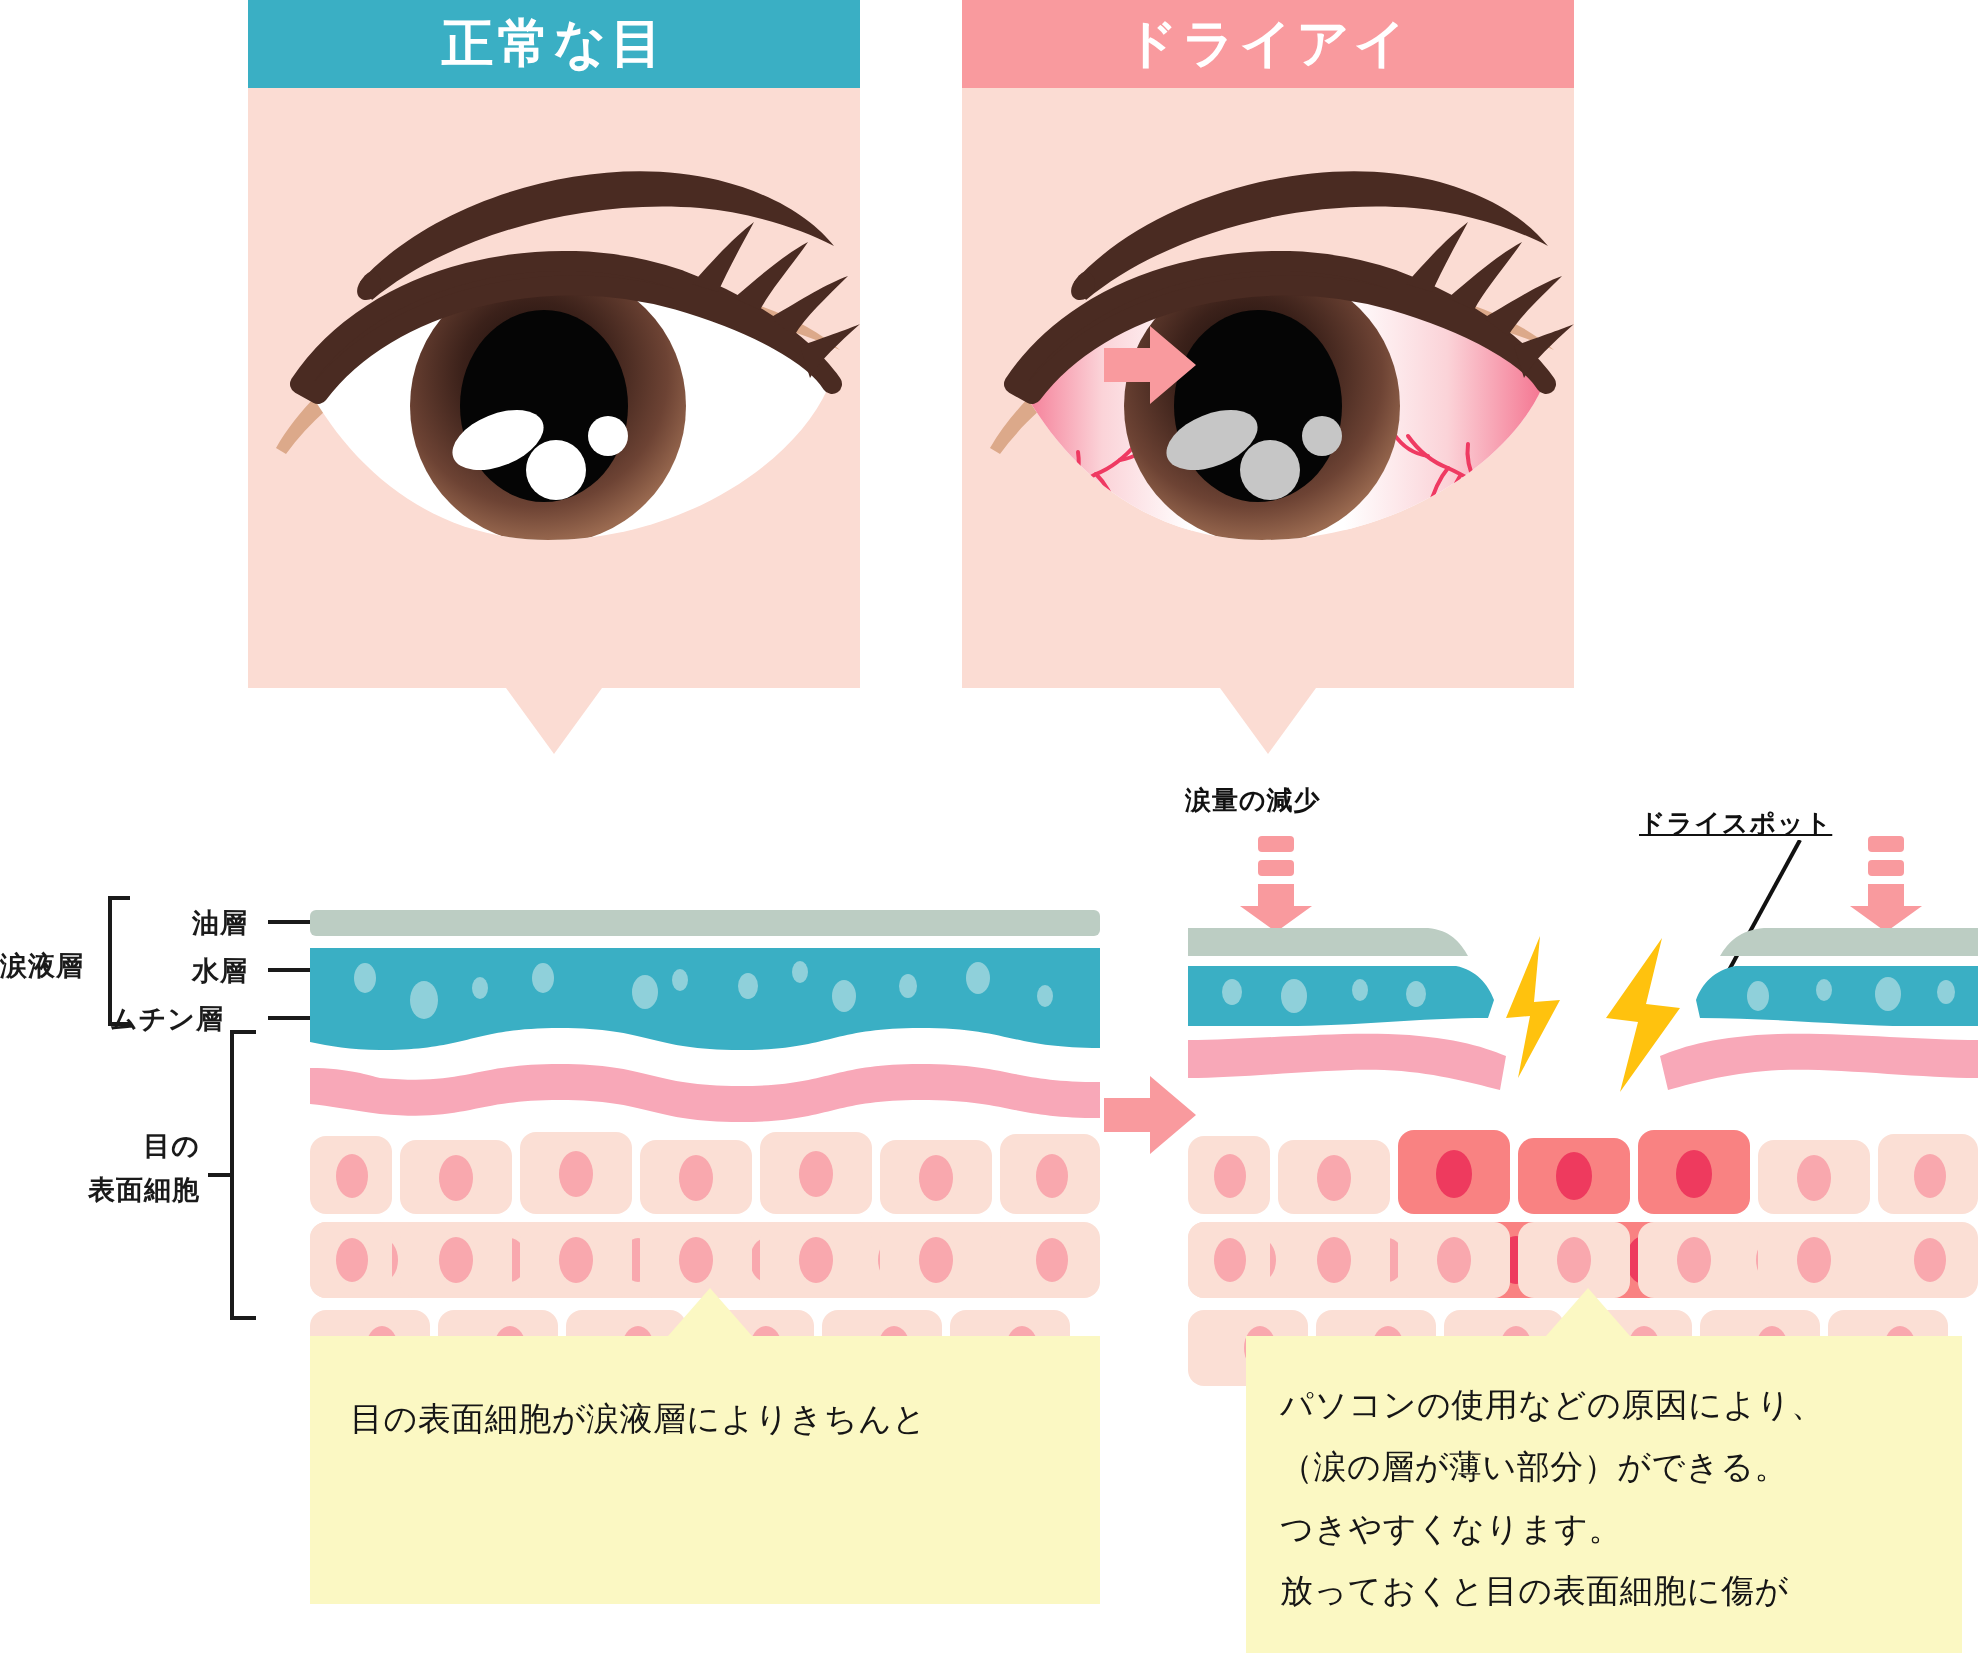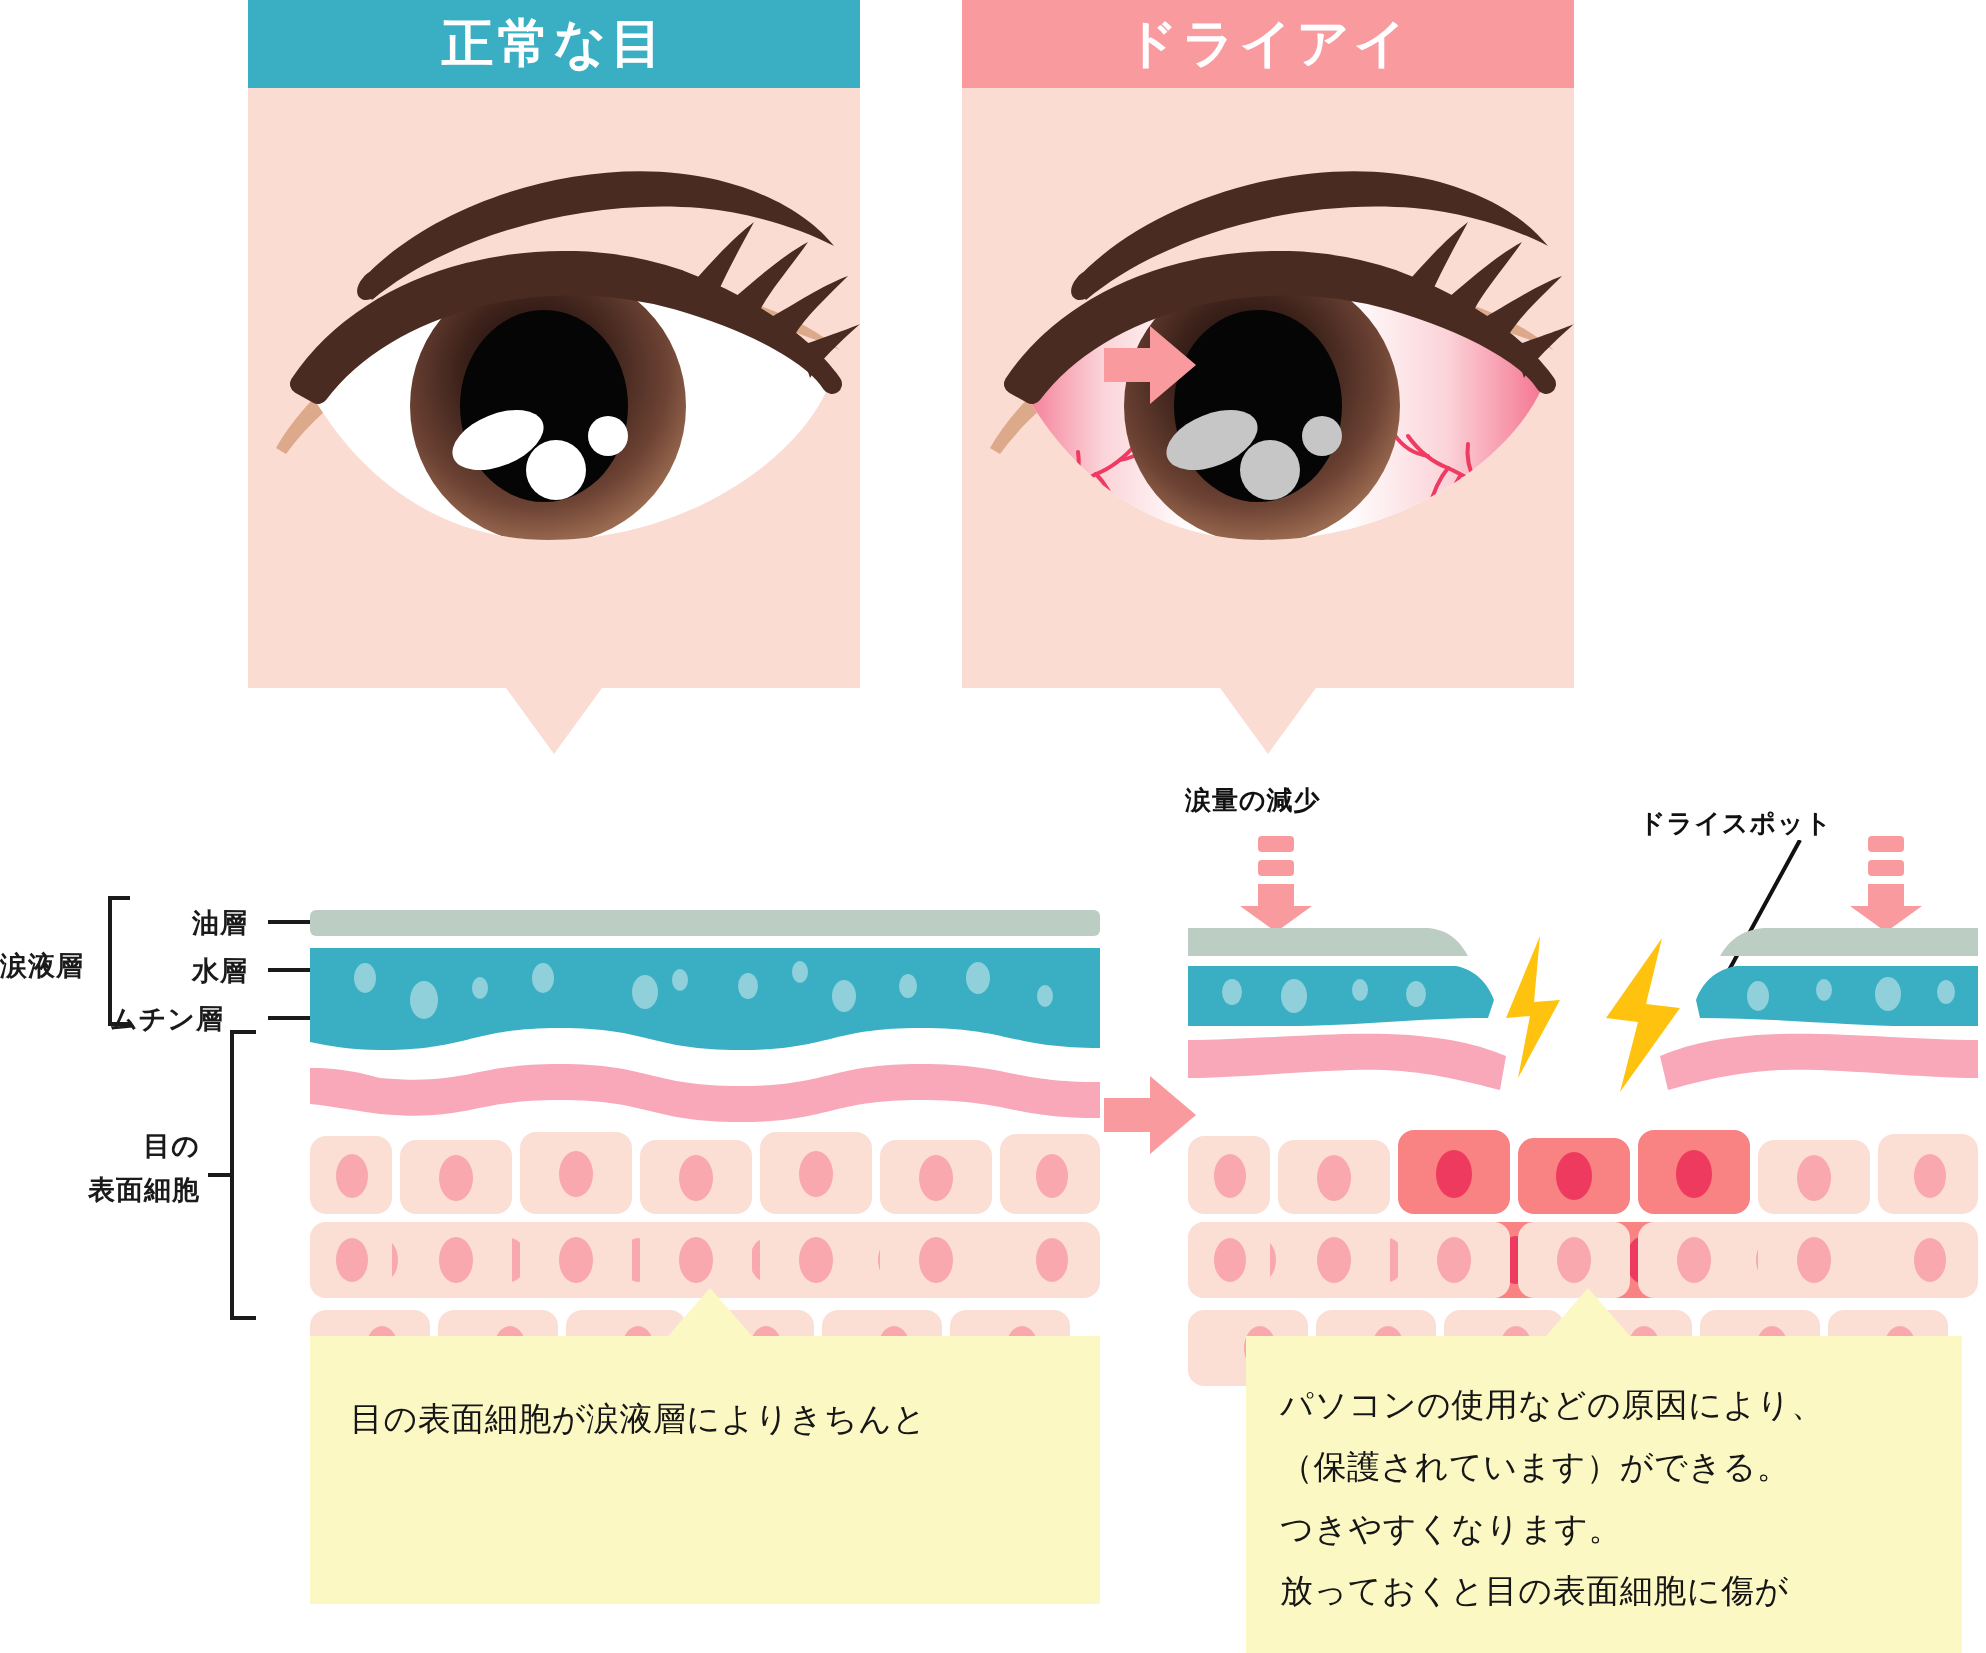--- a/index.html
+++ b/index.html
@@ -363,21 +363,21 @@
     <rect x="30" y="24" width="36" height="16" rx="4" fill="#f99a9e"></rect>
     <path d="M30 48 L66 48 L66 70 L84 70 L48 96 L12 70 L30 70 Z" fill="#f99a9e"></path>
   </svg>
 
   <svg style="position:absolute; left:1838px; top:836px;" width="92" height="96" viewBox="0 0 92 96">
     <rect x="30" y="0" width="36" height="16" rx="4" fill="#f99a9e"></rect>
     <rect x="30" y="24" width="36" height="16" rx="4" fill="#f99a9e"></rect>
     <path d="M30 48 L66 48 L66 70 L84 70 L48 96 L12 70 L30 70 Z" fill="#f99a9e"></path>
   </svg>
 
-  <div class="tear-arrow-label" style="left:1639px; top:806px;">ドライスポット</div>
+  <div class="tear-arrow-label" style="left:1639px; top:806px;text-decoration:underline;">ドライスポット</div>
   <svg style="position:absolute; left:1700px; top:840px;" width="110" height="180" viewBox="0 0 110 180">
     <line x1="100" y1="0" x2="4" y2="176" stroke="#111" stroke-width="4"></line>
   </svg>
 
   <svg class="diagram" style="left:1188px; top:900px;" width="790" height="420" viewBox="0 0 790 420">
 
     <g>
       <path d="M0 28 L240 28 C262 30 272 42 280 56 L0 56 Z" fill="#bccdc3"></path>
       <path d="M0 66 L268 66 C288 70 300 84 306 100 L300 118 C230 118 170 126 96 126 L0 126 Z" fill="#3aafc4"></path>
       <g fill="#8fd0da">
@@ -488,18 +488,18 @@
   </svg>
 
   <div class="caption-notch" style="left:668px; top:1288px;"></div>
   <div class="caption" style="left:310px; top:1336px; width:790px; height:268px; padding:46px 40px;">
     <p>目の表面細胞が涙液層によりきちんと</p>
   </div>
 
   <div class="caption-notch" style="left:1546px; top:1288px;"></div>
   <div class="caption" style="left:1246px; top:1336px; width:716px; height:317px; padding:32px 34px;">
     <p>パソコンの使用などの原因により、</p>
-    <p>（保護されています）ができる。</p>
+    <p>（涙の層が薄い部分）ができる。</p>
     <p>つきやすくなります。</p>
     <p>放っておくと目の表面細胞に傷が</p>
   </div>
 
 </div>
 
 </body></html>

